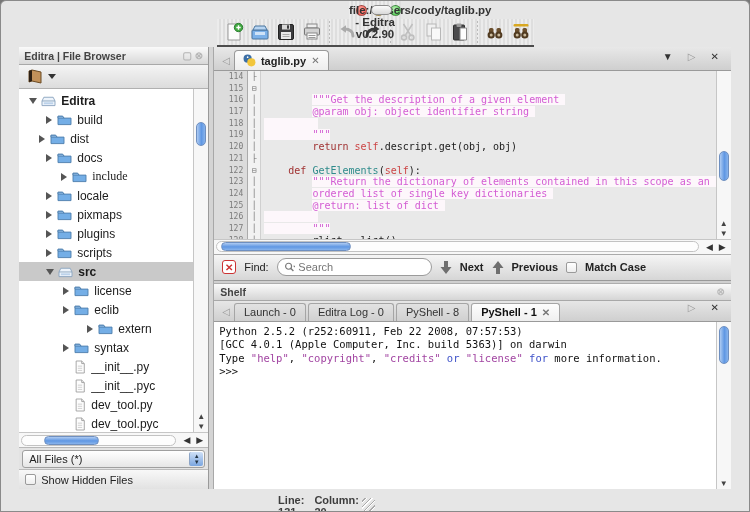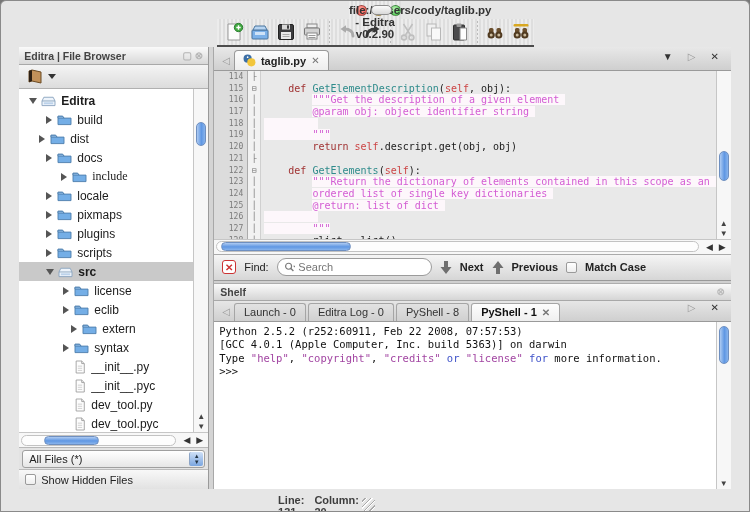--- a/index.html
+++ b/index.html
@@ -362,21 +362,21 @@
             <div class="tree-row" style="padding-left: 44px;">
               <span class="tri-r"></span>
               <span class="tree-ico">
                 <svg width="15" height="13" viewBox="0 0 16 14">
                   <path d="M1 3.5h5L7.5 5.5H15v7H1z" fill="#74aee6" stroke="#4e7fae"></path>
                   <path d="M1 3.5h5L7.5 5.5H1z" fill="#9cc6ee" stroke="#4e7fae"></path>
                 </svg>
               </span>
               <span>eclib</span>
             </div>
-            <div class="tree-row" style="padding-left: 52px;">
+            <div class="tree-row" style="padding-left: 68px;">
               <span class="tri-r"></span>
               <span class="tree-ico">
                 <svg width="15" height="13" viewBox="0 0 16 14">
                   <path d="M1 3.5h5L7.5 5.5H15v7H1z" fill="#74aee6" stroke="#4e7fae"></path>
                   <path d="M1 3.5h5L7.5 5.5H1z" fill="#9cc6ee" stroke="#4e7fae"></path>
                 </svg>
               </span>
               <span>extern</span>
             </div>
             <div class="tree-row" style="padding-left: 44px;">
@@ -483,21 +483,21 @@
         <div class="tabbar-right">
           <span class="tab-nav dark">▼</span>
           <span class="tab-nav">▷</span>
           <span class="tab-nav dark">✕</span>
         </div>
       </div>
 
       <div class="editor">
         <div class="codecol" id="code">
             <div class="code-line"><span class="lnum">114</span><span class="fold">├</span><span class="ctext"></span></div>
-            <div class="code-line"><span class="lnum">115</span><span class="fold">⊟</span><span class="ctext"><span class="pl">    </span><span class="kw">def </span><span class="fn">GetElementDescription</span><span class="pl">(</span><span class="sf">self</span><span class="pl">, obj):</span></span></div>
+            <div class="code-line"><span class="lnum">115</span><span class="fold">⊟</span></div>
             <div class="code-line"><span class="lnum">116</span><span class="fold">│</span><span class="ctext"><span class="pl">        </span><span class="doc">"""Get the description of a given element </span></span></div>
             <div class="code-line"><span class="lnum">117</span><span class="fold">│</span><span class="ctext"><span class="pl">        </span><span class="doc">@param obj: object identifier string </span></span></div>
             <div class="code-line"><span class="lnum">118</span><span class="fold">│</span><span class="ctext"><span class="doc">         </span></span></div>
             <div class="code-line"><span class="lnum">119</span><span class="fold">│</span><span class="ctext"><span class="doc">        """</span></span></div>
             <div class="code-line"><span class="lnum">120</span><span class="fold">│</span><span class="ctext"><span class="pl">        </span><span class="kw">return </span><span class="sf">self</span><span class="pl">.descript.get(obj, obj)</span></span></div>
             <div class="code-line"><span class="lnum">121</span><span class="fold">├</span><span class="ctext"></span></div>
             <div class="code-line"><span class="lnum">122</span><span class="fold">⊟</span><span class="ctext"><span class="pl">    </span><span class="kw">def </span><span class="fn">GetElements</span><span class="pl">(</span><span class="sf">self</span><span class="pl">):</span></span></div>
             <div class="code-line"><span class="lnum">123</span><span class="fold">│</span><span class="ctext"><span class="pl">        </span><span class="doc">"""Return the dictionary of elements contained in this scope as an </span></span></div>
             <div class="code-line"><span class="lnum">124</span><span class="fold">│</span><span class="ctext"><span class="pl">        </span><span class="doc">ordered list of single key dictionaries </span></span></div>
             <div class="code-line"><span class="lnum">125</span><span class="fold">│</span><span class="ctext"><span class="pl">        </span><span class="doc">@return: list of dict </span></span></div>

